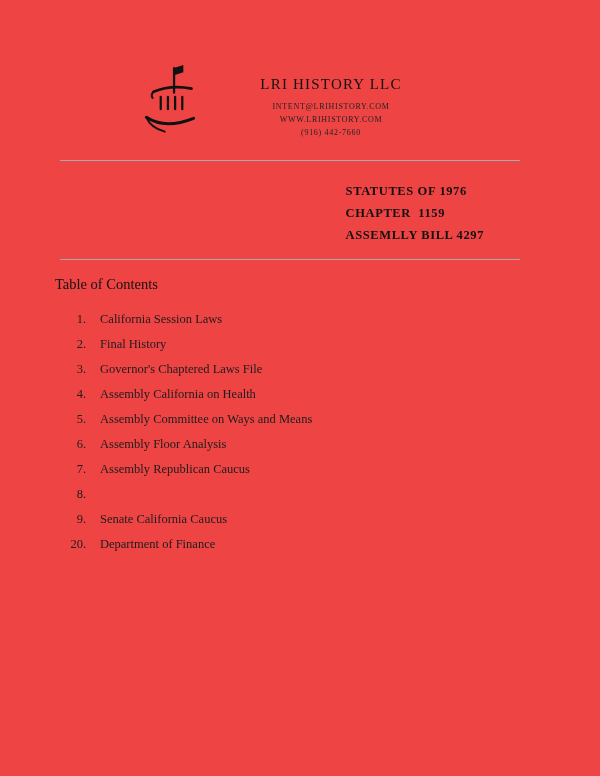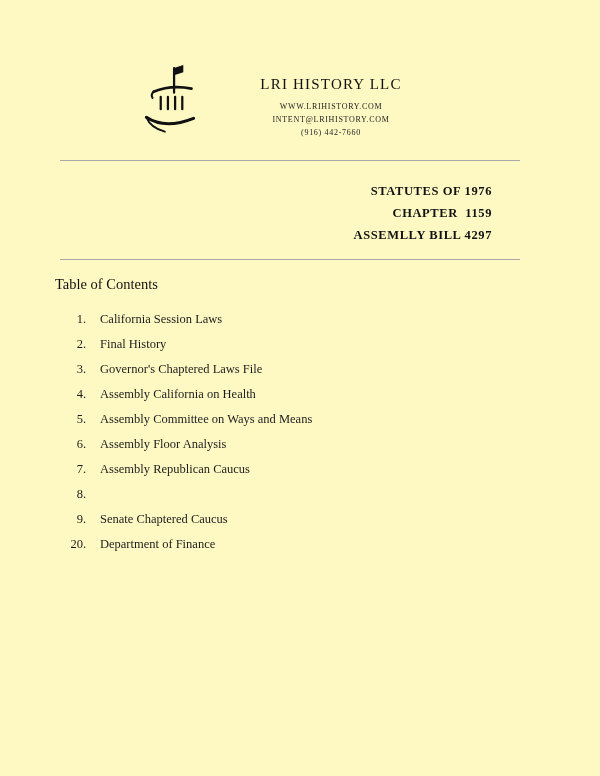--- a/index.html
+++ b/index.html
@@ -6,21 +6,21 @@
   html, body { background: #ffffff; }
   body {
     width: 600px; height: 776px;
     font-family: "Liberation Serif", "DejaVu Serif", serif;
     color: #1c1c1c;
     position: relative;
     overflow: hidden;
   }
   .page {
     position: absolute; inset: 0;
-    background: #fef9c3;
+    background: #ef4444;
   }
 
   
   .letterhead {
     position: absolute;
     top: 64px; left: 140px;
     display: flex;
     align-items: flex-start;
   }
   .logo {
@@ -53,22 +53,21 @@
     border-top: 1px solid #a9a9a9;
     height: 0;
   }
   .rule-1 { top: 160px; }
   .rule-2 { top: 259px; }
 
   
   .case-header {
     position: absolute;
     top: 180px;
-    right: 108px;
-    text-align: right;
+    right: 116px;
   }
   .case-header .case-line {
     font-size: 12.5px;
     font-weight: bold;
     letter-spacing: 0.6px;
     line-height: 22px;
     color: #111;
     white-space: pre;
   }
 
@@ -126,22 +125,22 @@
         <path d="M27 32 L27 44" stroke="#111" stroke-width="2.2" fill="none" stroke-linecap="round"></path>
         <path d="M34 32 L34 44" stroke="#111" stroke-width="2.2" fill="none" stroke-linecap="round"></path>
         <path d="M41 32 L41 44" stroke="#111" stroke-width="2.2" fill="none" stroke-linecap="round"></path>
 
         <path d="M6 52 Q24 64 52 53" stroke="#111" stroke-width="3" fill="none" stroke-linecap="round"></path>
         <path d="M6 52 Q10 62 24 66" stroke="#111" stroke-width="1.8" fill="none" stroke-linecap="round"></path>
       </svg>
     </div>
     <div class="letterhead-text">
       <div class="company-name">LRI HISTORY LLC</div>
+      <div class="contact-line">INTENT@LRIHISTORY.COM</div>
       <div class="contact-line">WWW.LRIHISTORY.COM</div>
-      <div class="contact-line">INTENT@LRIHISTORY.COM</div>
       <div class="contact-line">(916) 442-7660</div>
     </div>
   </header>
 
   <div class="rule rule-1"></div>
   <div class="rule rule-2"></div>
 
   <section class="case-header">
     <div class="case-line">STATUTES OF 1976</div>
     <div class="case-line">CHAPTER  1159</div>
@@ -177,21 +176,21 @@
       </li>
       <li class="toc-row">
         <span class="toc-num">7.</span>
         <span class="toc-label">Assembly Republican Caucus</span>
       </li>
       <li class="toc-row">
         <span class="toc-num">8.</span>
       </li>
       <li class="toc-row">
         <span class="toc-num">9.</span>
-        <span class="toc-label">Senate Chaptered Caucus</span>
+        <span class="toc-label">Senate California Caucus</span>
       </li>
       <li class="toc-row">
         <span class="toc-num">20.</span>
         <span class="toc-label">Department of Finance</span>
       </li>
     </ol>
   </section>
 
 </div>
 

